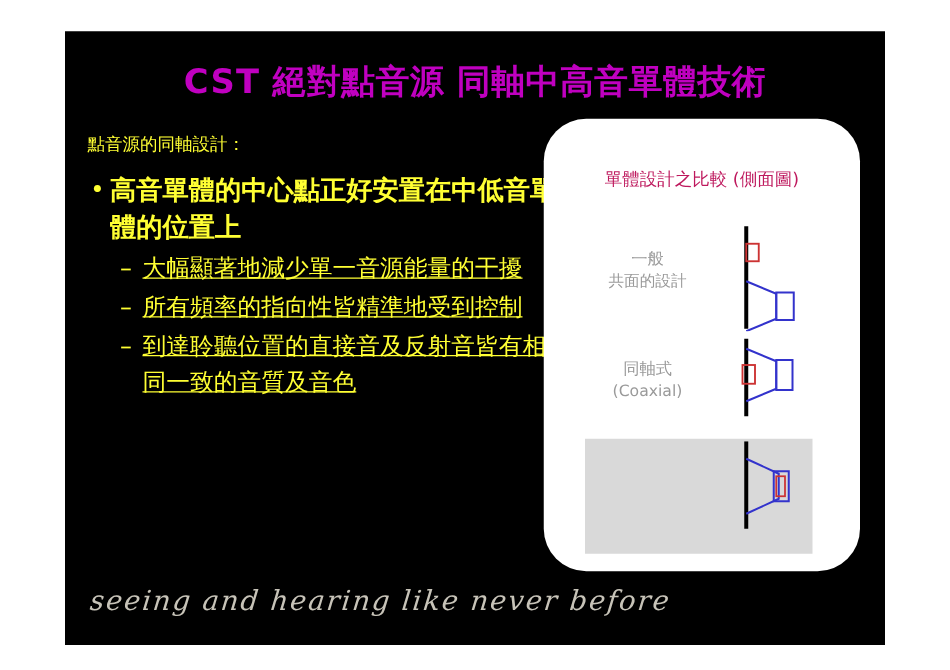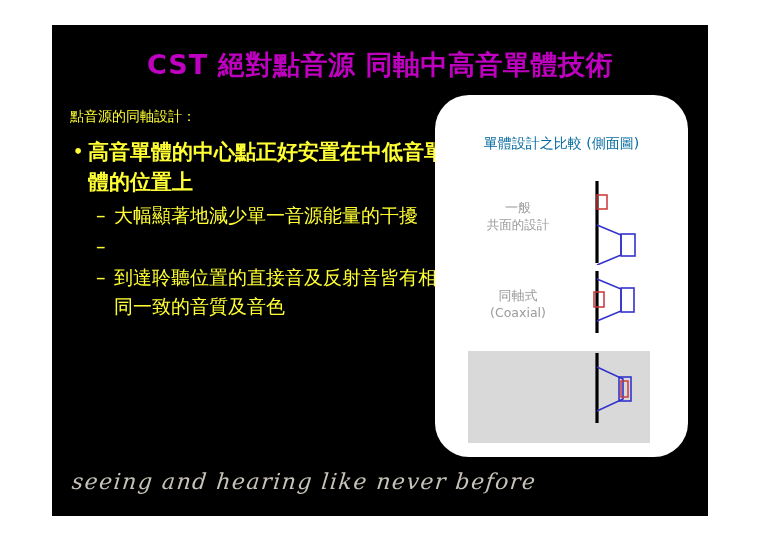--- a/index.html
+++ b/index.html
@@ -92,40 +92,40 @@
     color: #ffff33;
     margin: 2px 0 0 0;
     padding-left: 28px;
   }
   .bullet-l2 .mark {
     width: 18px;
     flex: 0 0 18px;
     text-align: left;
     line-height: 29px;
   }
-  .bullet-l2 .txt { flex: 1 1 auto; }
+  .bullet-l2 .txt { flex: 1 1 auto; text-decoration: underline; }
 
   
   #panel {
     position: absolute;
     left: 383px;   
     top: 70px;     
     width: 253px;
     height: 362px;
     background: #ffffff;
     border-radius: 34px;
   }
 
   .panel-title {
     position: absolute;
     left: 0;
     top: 40px;
     width: 253px;
     text-align: center;
-    color: #0369a1;
+    color: #be185d;
     font-size: 14px;
     font-family: "DejaVu Sans", "Liberation Sans", sans-serif;
     white-space: nowrap;
   }
 
   .hl-band {
     position: absolute;
     left: 33px;    
     top: 256px;    
     width: 182px;
@@ -215,20 +215,21 @@
         <span class="txt">高音單體的中心點正好安置在中低音單體的位置上</span>
       </div>
 
       <div class="bullet-l2">
         <span class="mark">–</span>
         <span class="txt">大幅顯著地減少單一音源能量的干擾</span>
       </div>
 
       <div class="bullet-l2">
         <span class="mark">–</span>
+        <span class="txt">所有頻率的指向性皆精準地受到控制</span>
       </div>
 
       <div class="bullet-l2">
         <span class="mark">–</span>
         <span class="txt">到達聆聽位置的直接音及反射音皆有相同一致的音質及音色</span>
       </div>
 
     </div>
 
     <div id="panel">

